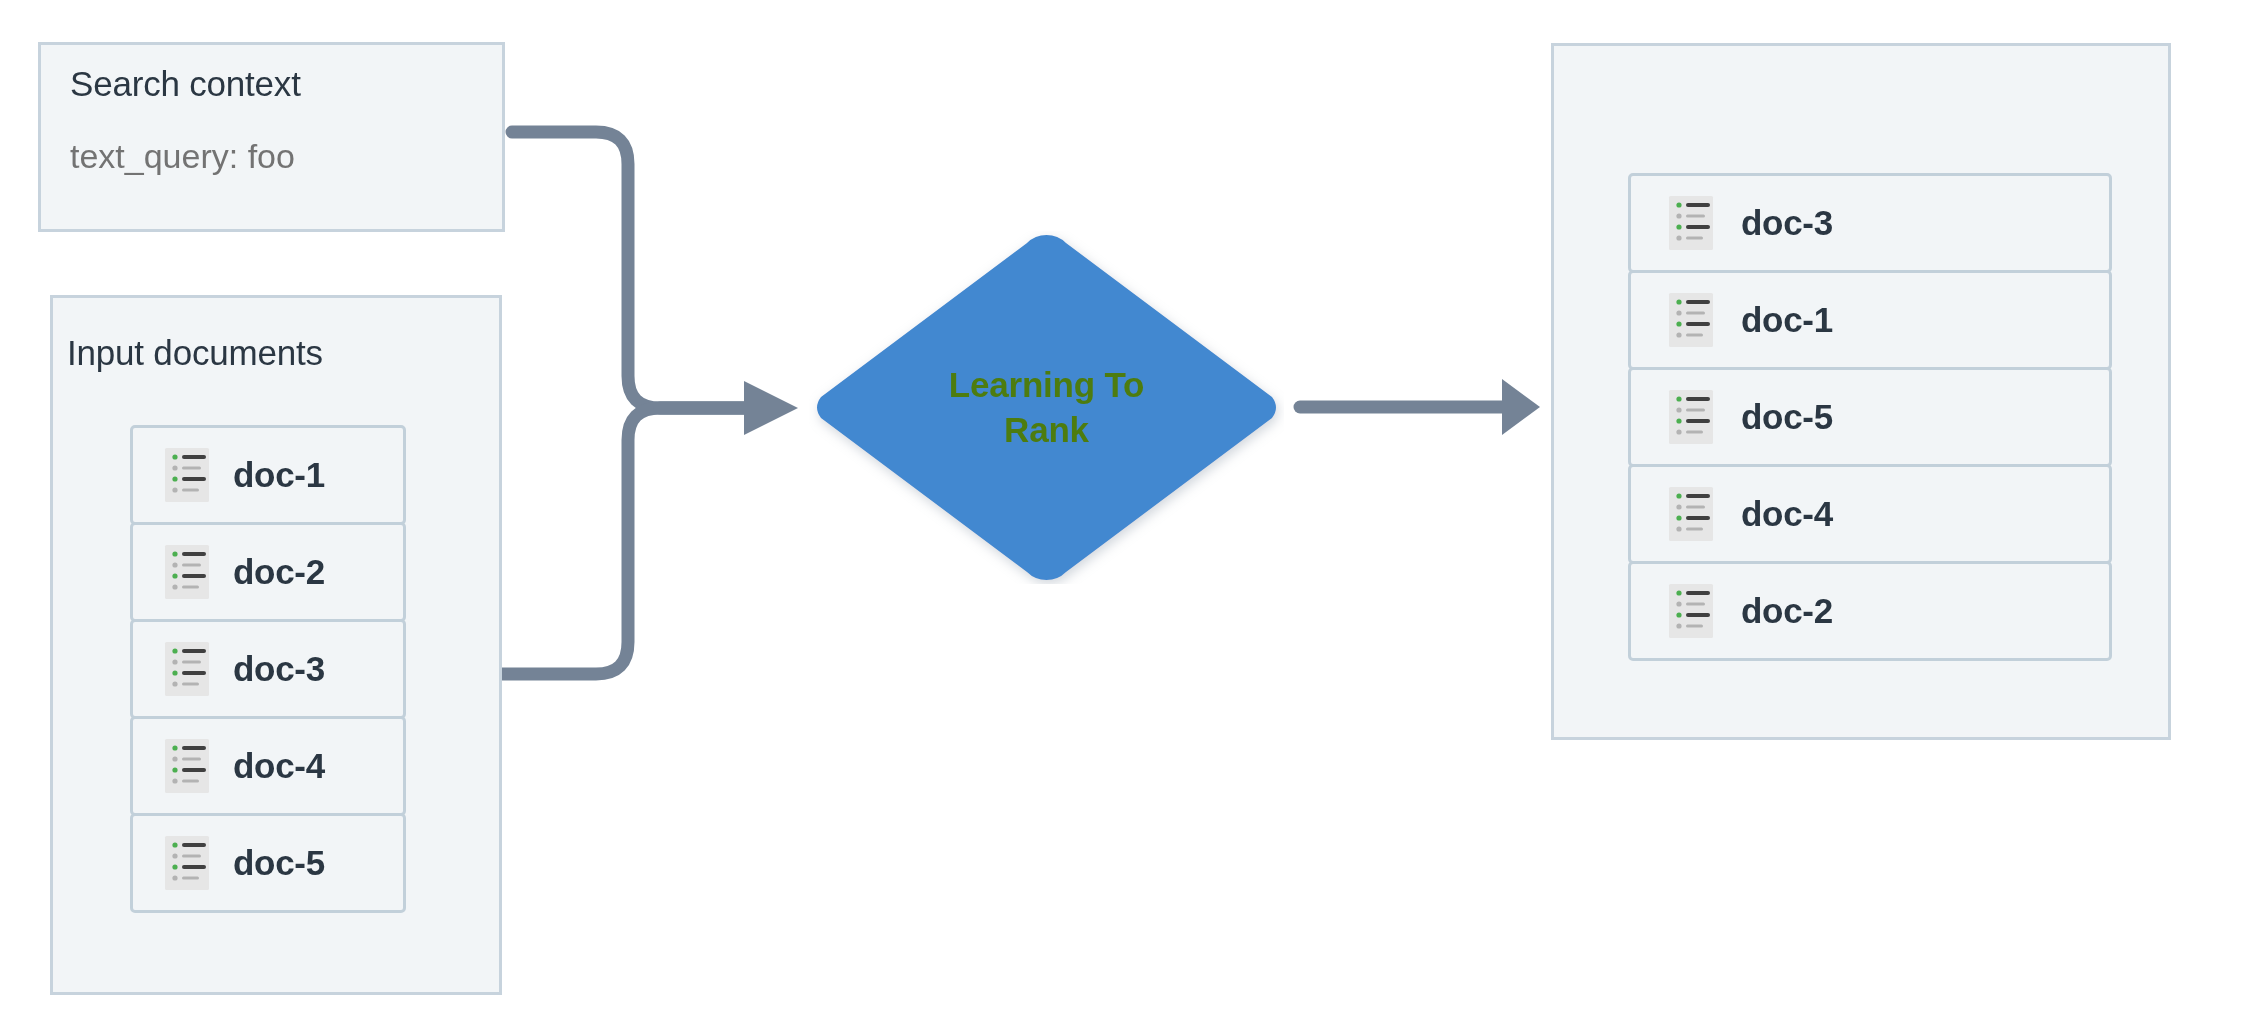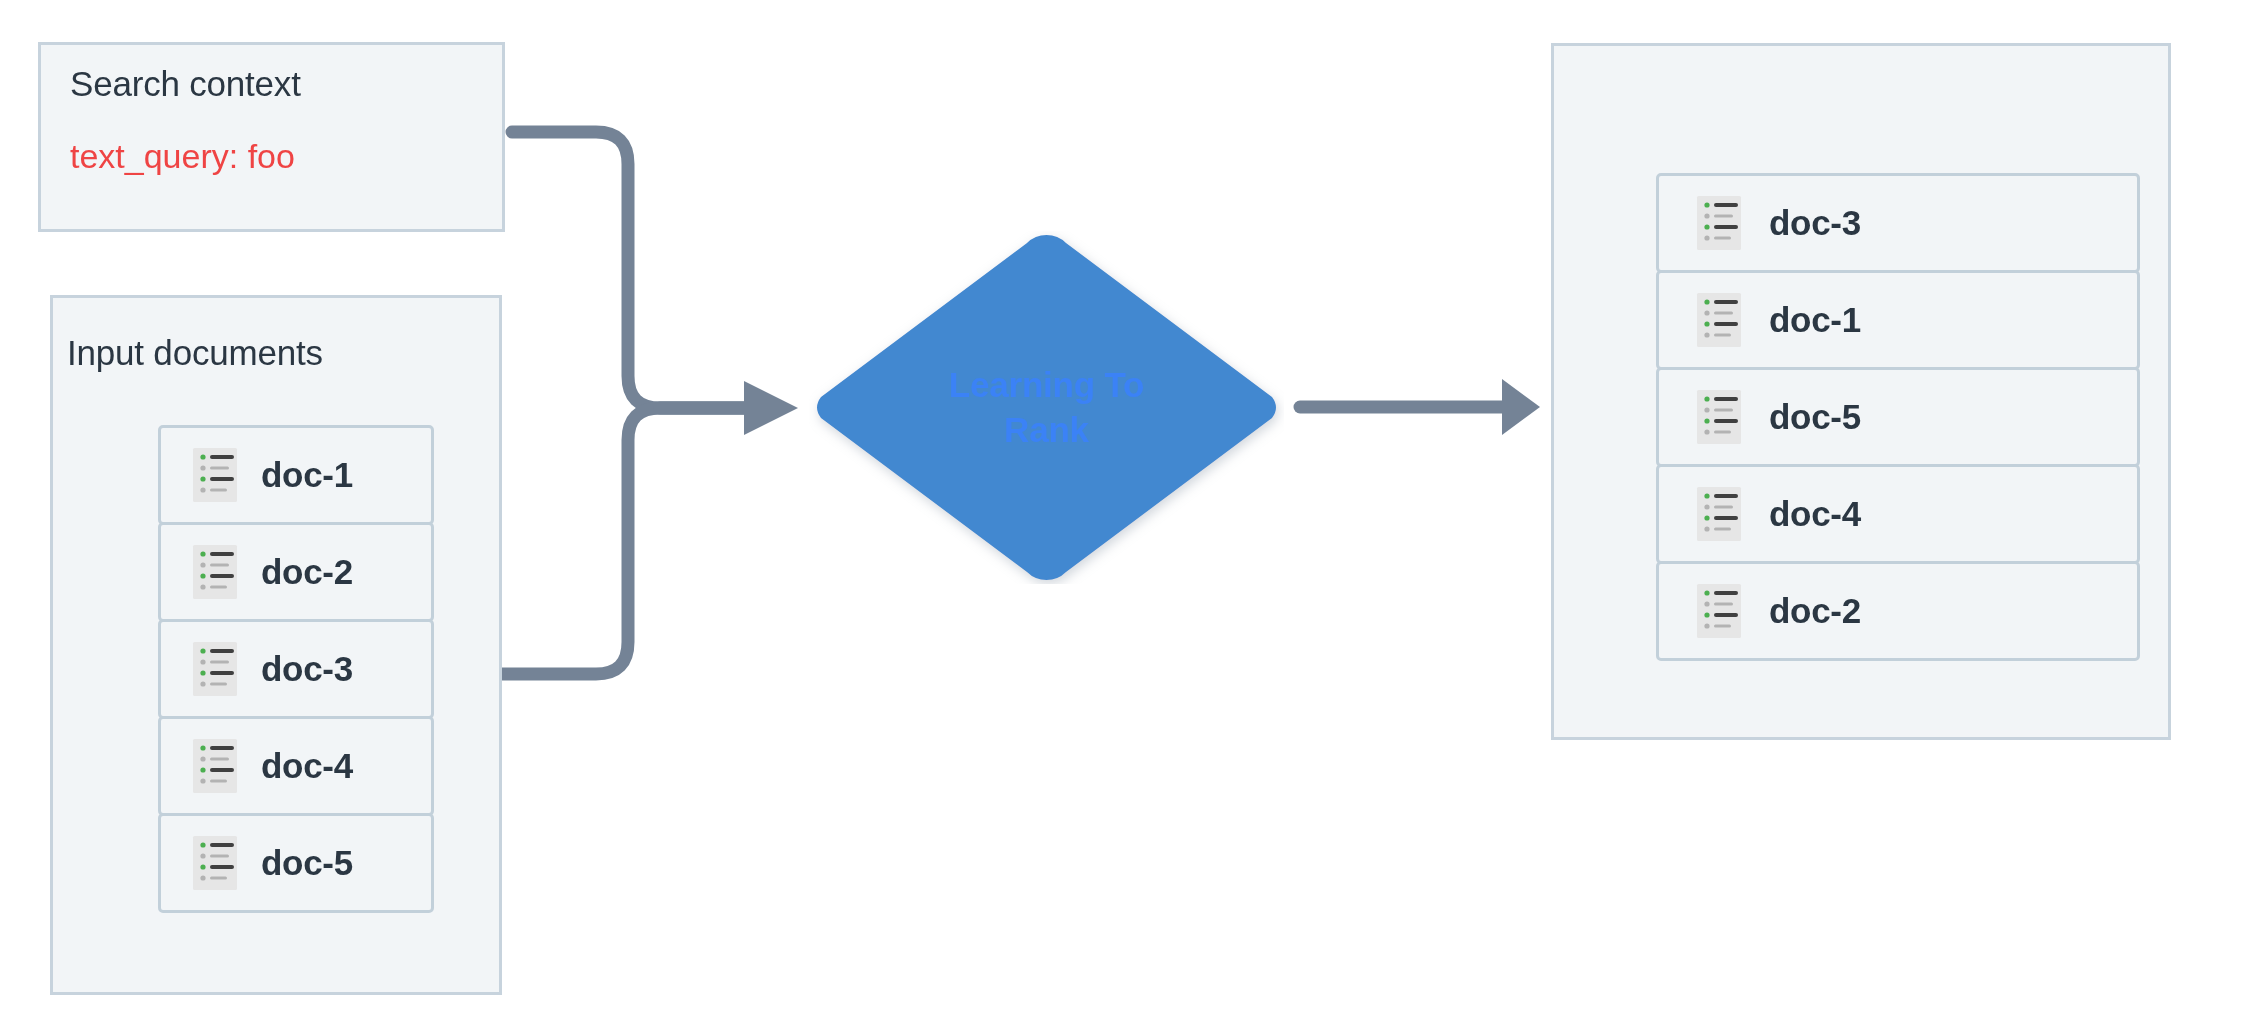--- a/index.html
+++ b/index.html
@@ -38,21 +38,21 @@
     position: absolute;
     font-weight: normal;
     letter-spacing: -0.2px;
     color: #2b3743;
     white-space: nowrap;
   }
 
   .panel-sub {
     position: absolute;
     font-weight: normal;
-    color: #ef4444;
+    color: #737373;
     white-space: nowrap;
   }
 
   
   #search-context {
     left: 38px;
     top: 42px;
     width: 467px;
     height: 190px;
   }
@@ -90,21 +90,20 @@
   #output-panel-title {
     left: 1584px;
     top: 83px;
     font-size: 35px;
   }
 
   
   .doc-list {
     position: absolute;
     box-sizing: border-box;
-    margin-left: 28px;
   }
   #input-doc-list {
     left: 130px;
     top: 425px;
     width: 276px;
     height: 494px;
   }
   #output-doc-list {
     left: 1628px;
     top: 173px;
@@ -168,21 +167,21 @@
   #ltr-label {
     position: absolute;
     left: 0;
     top: 0;
     width: 475px;
     height: 353px;
     display: flex;
     flex-direction: column;
     align-items: center;
     justify-content: center;
-    color: #3b82f6;
+    color: #4d7c0f;
     font-size: 35px;
     font-weight: bold;
     line-height: 1.28;
     text-align: center;
     letter-spacing: -0.2px;
     pointer-events: none;
   }
 
   
   #connectors {

